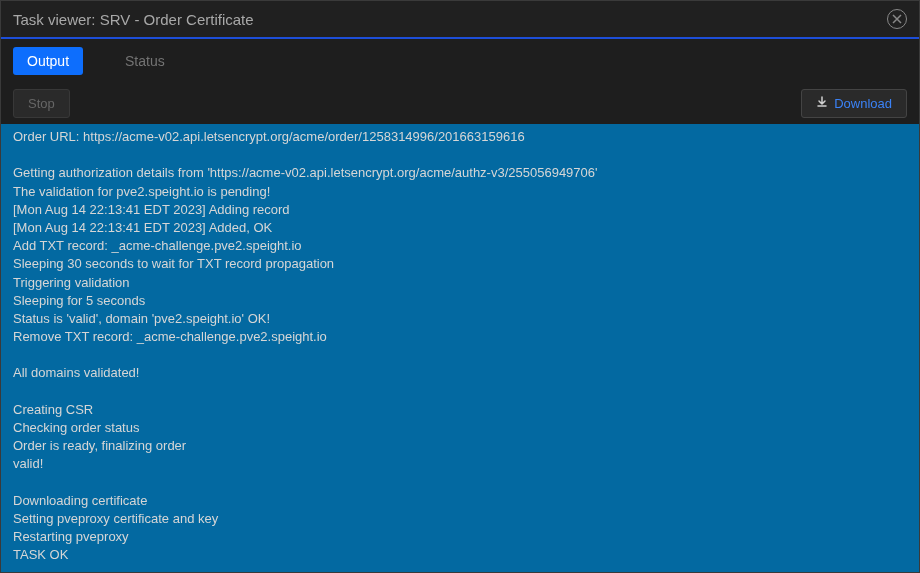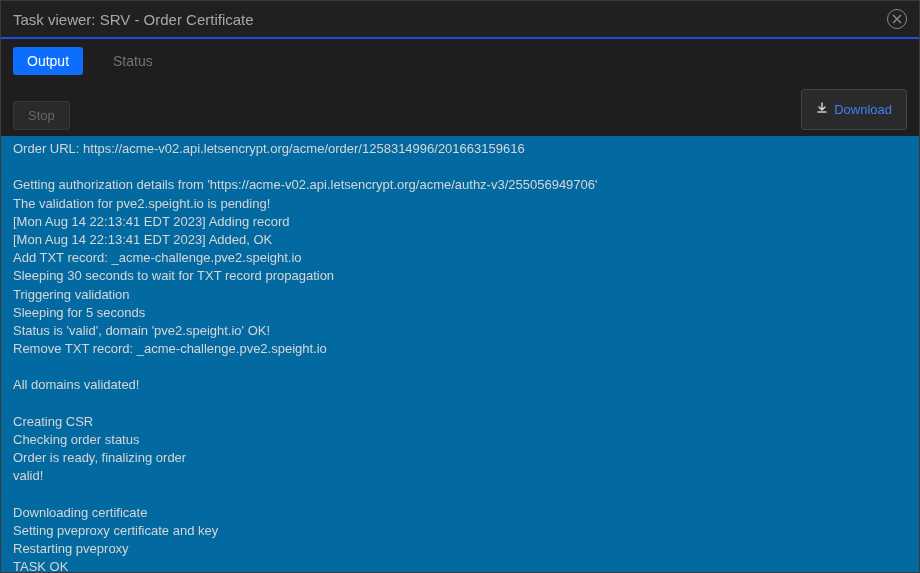--- a/index.html
+++ b/index.html
@@ -44,21 +44,21 @@
       height: 20px;
       display: flex;
       align-items: center;
       justify-content: center;
       border: 1.5px solid #888;
       border-radius: 50%;
     }
     .tab-bar {
       display: flex;
       padding: 8px 12px;
-      gap: 16px;
+      gap: 28px;
       background: #1e1e1e;
     }
     .tab {
       padding: 6px 14px;
       font-size: 14px;
       color: #737373;
       cursor: pointer;
       border-radius: 3px;
     }
     .tab.active {
@@ -80,21 +80,20 @@
       border-radius: 3px;
       cursor: pointer;
       display: inline-flex;
       align-items: center;
       gap: 6px;
     }
     .btn.disabled {
       color: #666;
       border-color: #383838;
       cursor: default;
-      margin-top: 12px;
     }
     .btn .icon {
       font-size: 12px;
     }
     .output-area {
       flex: 1;
       overflow-y: scroll;
       padding: 4px 12px 12px 12px;
       font-size: 13px;
       line-height: 1.4;

